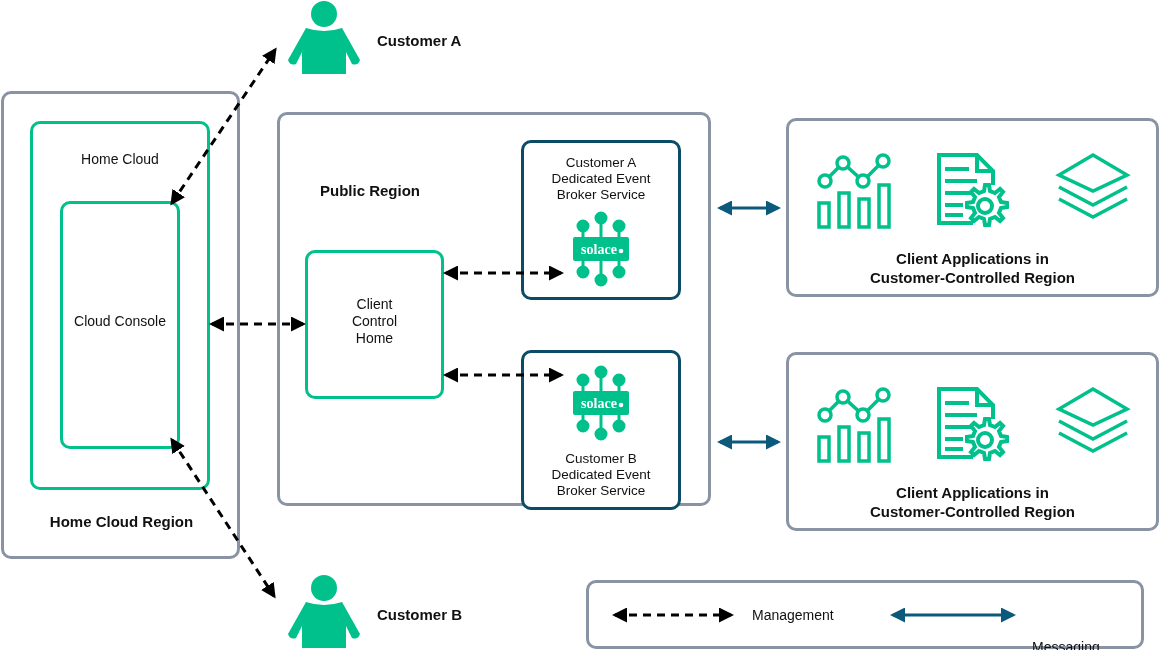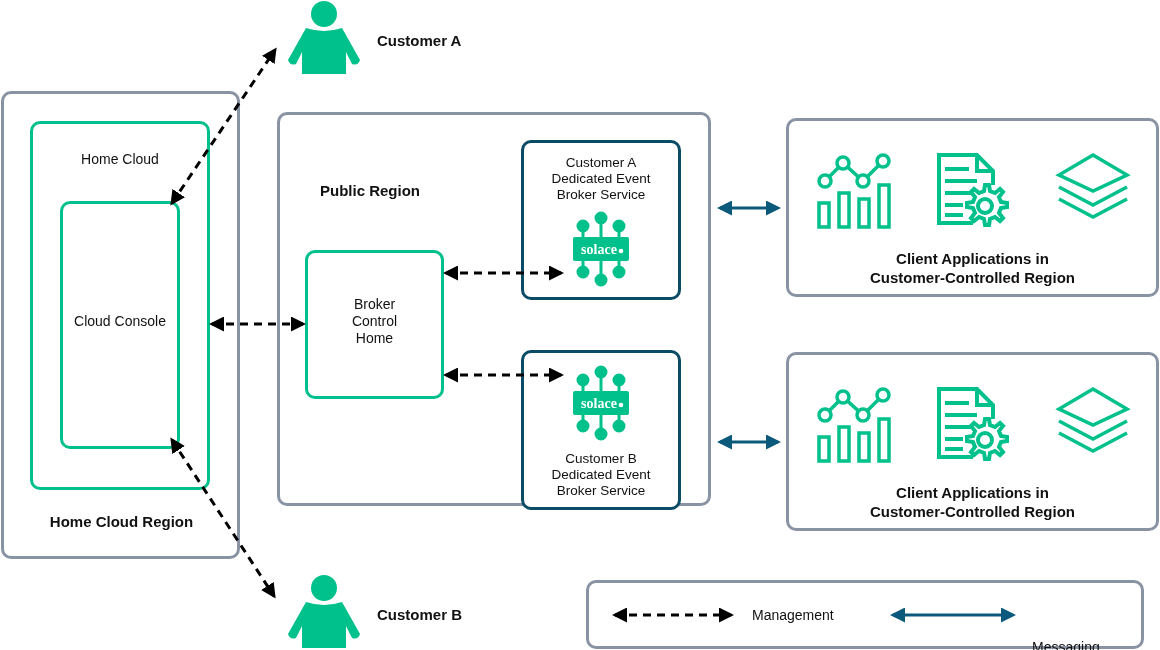--- a/index.html
+++ b/index.html
@@ -25,21 +25,21 @@
 <div class="abs green-box" style="left:60px; top:201px; width:120px; height:248px;padding-left:16px;">
   <div class="lbl" style="left:0; width:114px; top:109px;">Cloud Console</div>
 </div>
 
 <div class="abs region" style="left:277px; top:112px; width:434px; height:394px;">
   <div class="lbl lbl-bold" style="left:40px; top:66px; text-align:left;">Public Region</div>
 </div>
 
 <div class="abs green-box" style="left:305px; top:250px; width:139px; height:149px;">
   <div class="lbl" style="left:0; width:133px; top:43px;">
-    <div>Broker</div>
+    <div>Client</div>
     <div>Control</div>
     <div>Home</div>
   </div>
 </div>
 
 <div class="abs navy-box" style="left:521px; top:140px; width:160px; height:160px;">
   <div class="lbl" style="left:0; width:154px; top:12px; font-size:13.5px; line-height:16px;">
     <div>Customer A</div>
     <div>Dedicated Event</div>
     <div>Broker Service</div>

